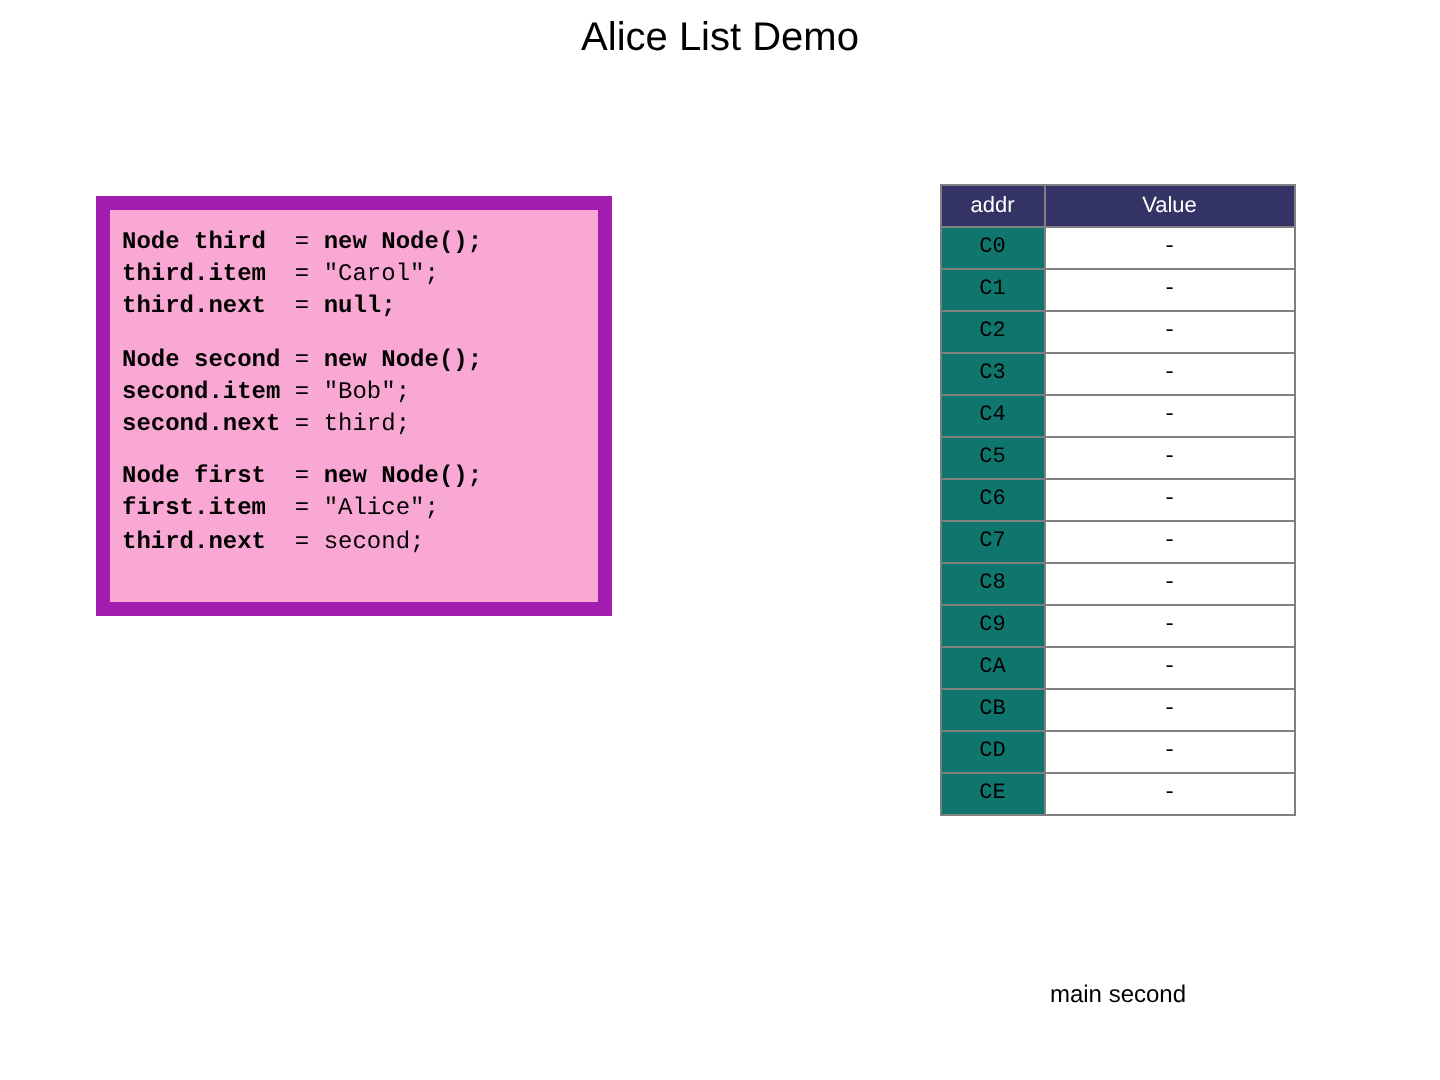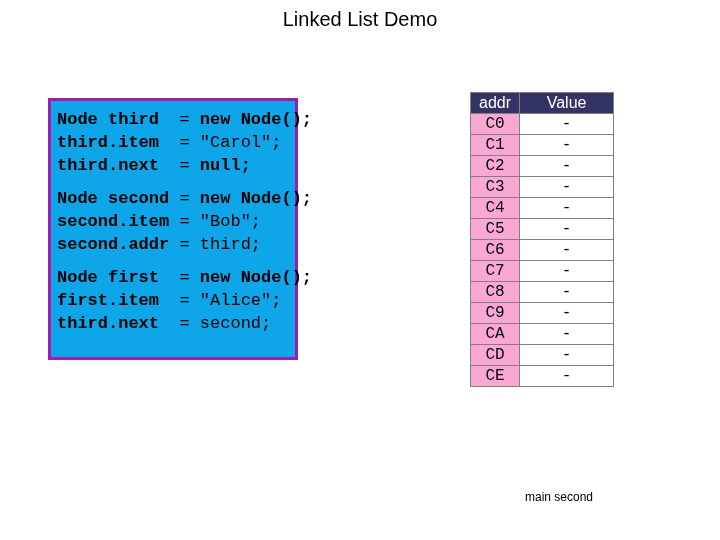--- a/index.html
+++ b/index.html
@@ -22,56 +22,56 @@
     left: 0;
     width: 720px;
     text-align: center;
     font-size: 20px;
   }
   .code-box {
     position: absolute;
     top: 98px;
     left: 48px;
     width: 232px;
-    background: #0ea5e9;
-    border: 3px solid #a21caf;
+    background: #f9a8d4;
+    border: 7px solid #a21caf;
     padding: 8px 6px 10px 6px;
     font-family: "Courier New", Courier, monospace;
-    font-size: 17px;
+    font-size: 12px;
     line-height: 1.35;
   }
   .code-line {
     white-space: pre;
   }
   .code-line .kw { font-weight: bold; }
   .code-block { margin-bottom: 10px; }
   .code-block:last-child { margin-bottom: 12px; }
   .mem {
     position: absolute;
     top: 92px;
     left: 470px;
-    width: 144px;
+    width: 178px;
     border-collapse: collapse;
     font-family: "Comic Sans MS", cursive, sans-serif;
-    font-size: 16px;
+    font-size: 11px;
   }
   .mem th, .mem td {
     border: 1px solid #808080;
     padding: 2px 6px;
     text-align: center;
     height: 16px;
     line-height: 16px;
   }
   .mem th {
     background: #333366;
     color: #fff;
     font-weight: normal;
   }
   .mem td.addr-cell {
-    background: #f9a8d4;
+    background: #0f766e;
     font-family: "Courier New", monospace;
     width: 40px;
   }
   .mem td.val-cell {
     background: #fff;
     font-family: "Courier New", monospace;
     width: 120px;
   }
   .mem-caption {
     position: absolute;
@@ -80,34 +80,34 @@
     width: 178px;
     text-align: center;
     font-size: 12px;
   }
 </style>
 </head>
 <body>
 
 <div class="page">
 
-  <div class="title">Linked List Demo</div>
+  <div class="title">Alice List Demo</div>
 
   <div class="code-box">
 
     <div class="code-block">
       <div class="code-line"><span class="kw">Node third </span> = <span class="kw">new Node();</span></div>
       <div class="code-line"><span class="kw">third.item </span> = <span>"Carol";</span></div>
       <div class="code-line"><span class="kw">third.next </span> = <span class="kw">null;</span></div>
     </div>
 
     <div class="code-block">
       <div class="code-line"><span class="kw">Node second</span> = <span class="kw">new Node();</span></div>
       <div class="code-line"><span class="kw">second.item</span> = <span>"Bob";</span></div>
-      <div class="code-line"><span class="kw">second.addr</span> = <span>third;</span></div>
+      <div class="code-line"><span class="kw">second.next</span> = <span>third;</span></div>
     </div>
 
     <div class="code-block">
       <div class="code-line"><span class="kw">Node first </span> = <span class="kw">new Node();</span></div>
       <div class="code-line"><span class="kw">first.item </span> = <span>"Alice";</span></div>
       <div class="code-line"><span class="kw">third.next </span> = <span>second;</span></div>
     </div>
   </div>
 
   <table class="mem">
@@ -156,20 +156,24 @@
         </tr>
         <tr>
           <td class="addr-cell">C9</td>
           <td class="val-cell">-</td>
         </tr>
         <tr>
           <td class="addr-cell">CA</td>
           <td class="val-cell">-</td>
         </tr>
         <tr>
+          <td class="addr-cell">CB</td>
+          <td class="val-cell">-</td>
+        </tr>
+        <tr>
           <td class="addr-cell">CD</td>
           <td class="val-cell">-</td>
         </tr>
         <tr>
           <td class="addr-cell">CE</td>
           <td class="val-cell">-</td>
         </tr>
       </tbody>
   </table>
 

